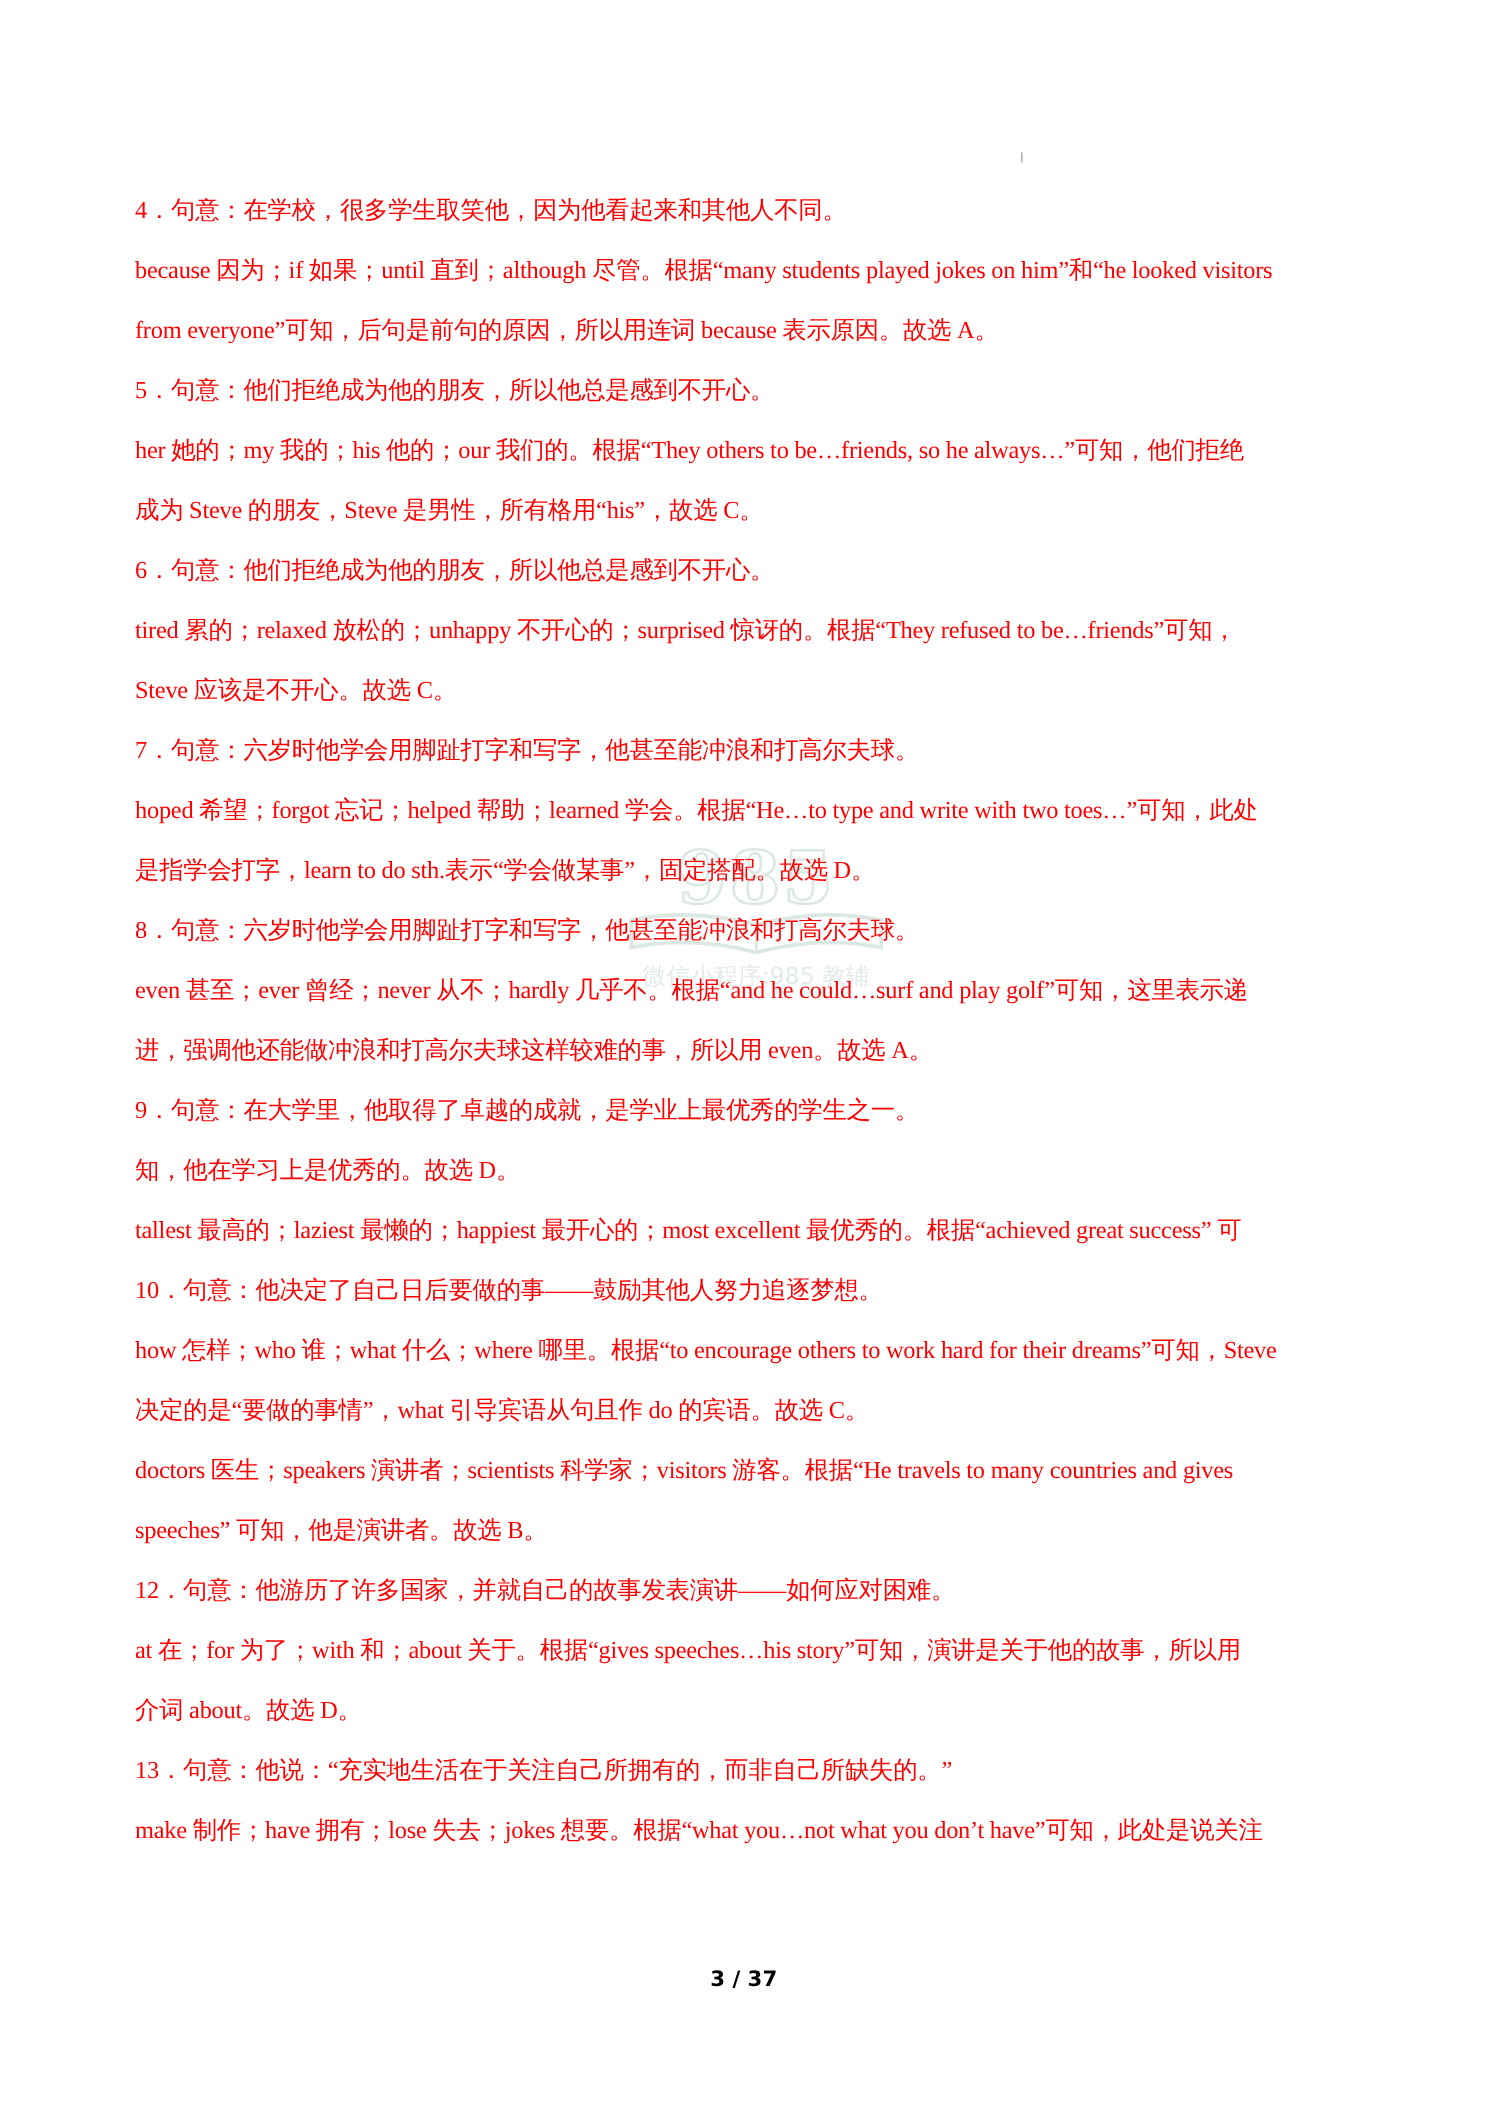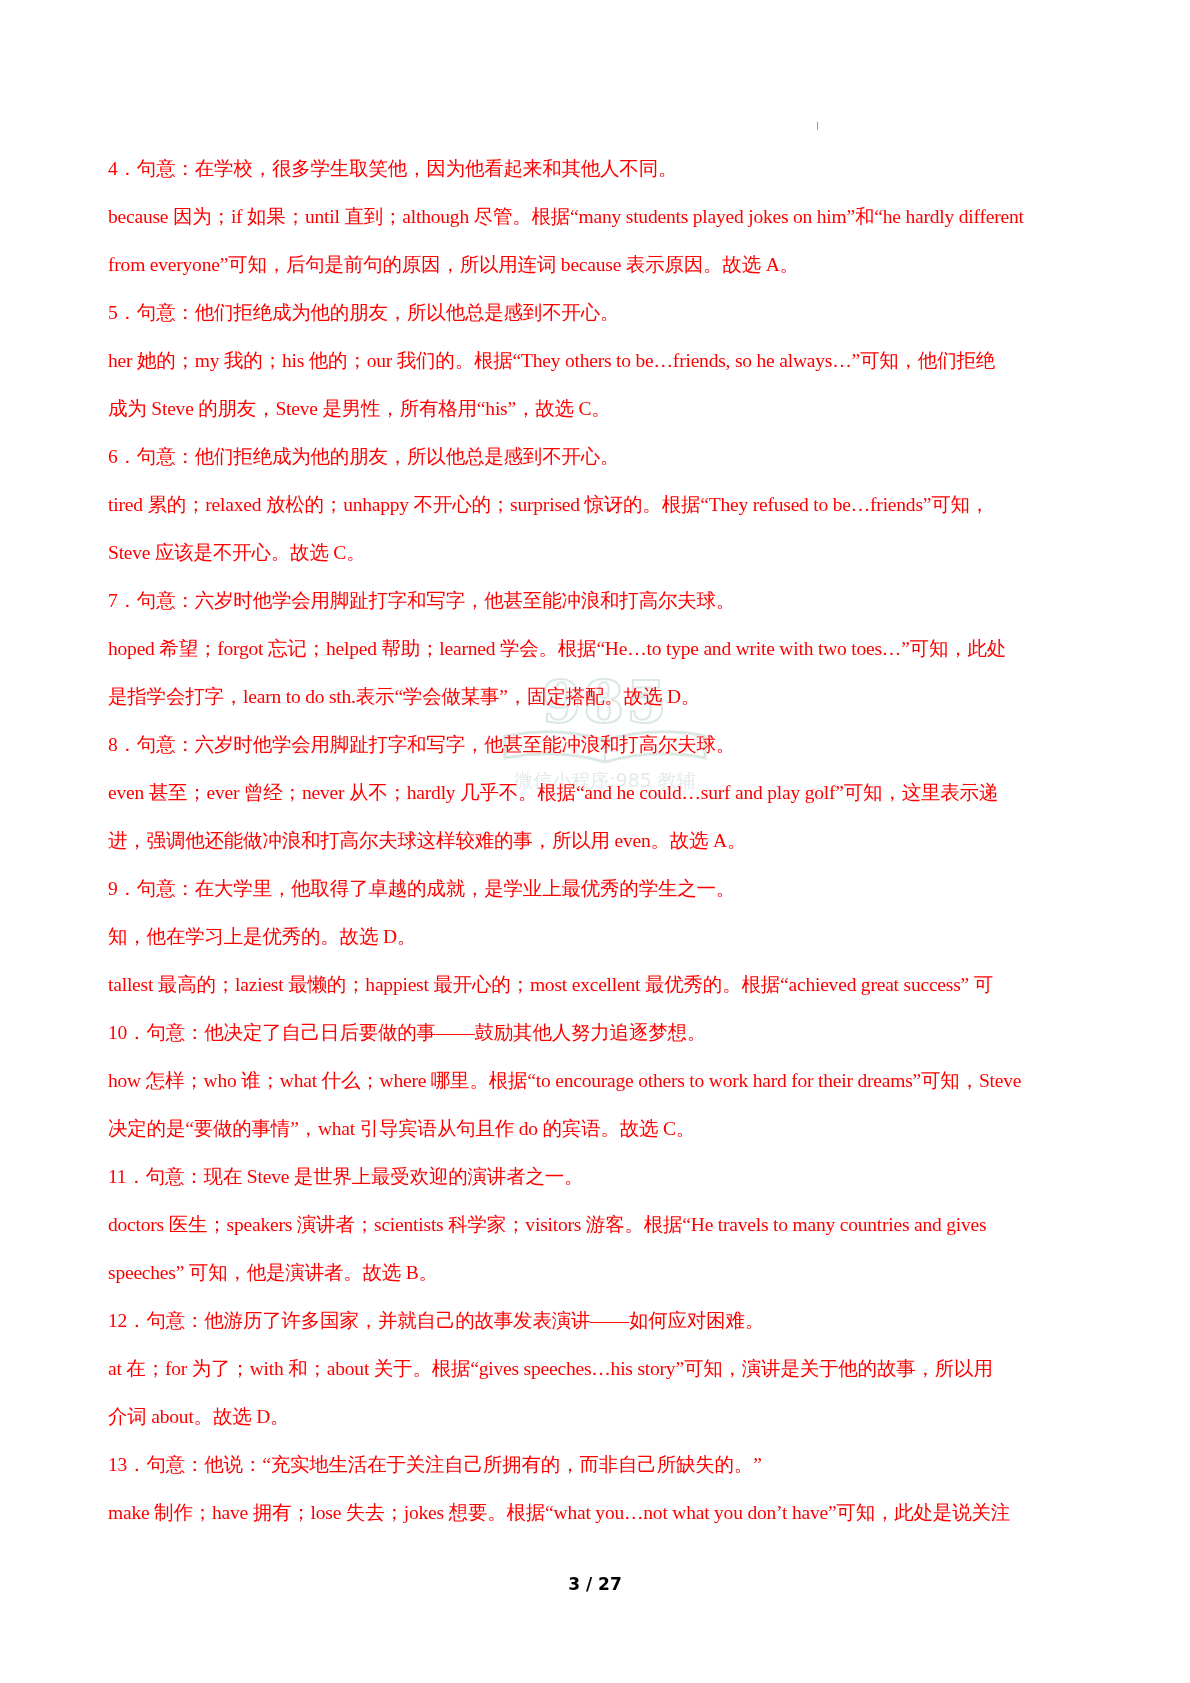--- a/index.html
+++ b/index.html
@@ -54,44 +54,43 @@
     <div class="wm-num">985</div>
     <svg class="wm-book" viewBox="0 0 210 40">
       <path d="M5 10 Q55 0 105 14 Q155 0 205 10 L205 32 Q155 22 105 36 Q55 22 5 32 Z" fill="none" stroke="#dbe8e3" stroke-width="3"></path>
       <path d="M105 14 L105 36" stroke="#dbe8e3" stroke-width="2"></path>
     </svg>
     <div class="wm-caption">微信小程序:985 教辅</div>
   </div>
 
   <div class="content">
     <div class="line">4．句意：在学校，很多学生取笑他，因为他看起来和其他人不同。</div>
-    <div class="line">because 因为；if 如果；until 直到；although 尽管。根据“many students played jokes on him”和“he hardly different</div>
+    <div class="line">because 因为；if 如果；until 直到；although 尽管。根据“many students played jokes on him”和“he looked visitors</div>
     <div class="line">from everyone”可知，后句是前句的原因，所以用连词 because 表示原因。故选 A。</div>
     <div class="line">5．句意：他们拒绝成为他的朋友，所以他总是感到不开心。</div>
     <div class="line">her 她的；my 我的；his 他的；our 我们的。根据“They others to be…friends, so he always…”可知，他们拒绝</div>
     <div class="line">成为 Steve 的朋友，Steve 是男性，所有格用“his”，故选 C。</div>
     <div class="line">6．句意：他们拒绝成为他的朋友，所以他总是感到不开心。</div>
     <div class="line">tired 累的；relaxed 放松的；unhappy 不开心的；surprised 惊讶的。根据“They refused to be…friends”可知，</div>
     <div class="line">Steve 应该是不开心。故选 C。</div>
     <div class="line">7．句意：六岁时他学会用脚趾打字和写字，他甚至能冲浪和打高尔夫球。</div>
     <div class="line">hoped 希望；forgot 忘记；helped 帮助；learned 学会。根据“He…to type and write with two toes…”可知，此处</div>
     <div class="line">是指学会打字，learn to do sth.表示“学会做某事”，固定搭配。故选 D。</div>
     <div class="line">8．句意：六岁时他学会用脚趾打字和写字，他甚至能冲浪和打高尔夫球。</div>
     <div class="line">even 甚至；ever 曾经；never 从不；hardly 几乎不。根据“and he could…surf and play golf”可知，这里表示递</div>
     <div class="line">进，强调他还能做冲浪和打高尔夫球这样较难的事，所以用 even。故选 A。</div>
     <div class="line">9．句意：在大学里，他取得了卓越的成就，是学业上最优秀的学生之一。</div>
     <div class="line">知，他在学习上是优秀的。故选 D。</div>
     <div class="line">tallest 最高的；laziest 最懒的；happiest 最开心的；most excellent 最优秀的。根据“achieved great success” 可</div>
     <div class="line">10．句意：他决定了自己日后要做的事——鼓励其他人努力追逐梦想。</div>
     <div class="line">how 怎样；who 谁；what 什么；where 哪里。根据“to encourage others to work hard for their dreams”可知，Steve</div>
     <div class="line">决定的是“要做的事情”，what 引导宾语从句且作 do 的宾语。故选 C。</div>
-    <div class="line">11．句意：现在 Steve 是世界上最受欢迎的演讲者之一。</div>
     <div class="line">doctors 医生；speakers 演讲者；scientists 科学家；visitors 游客。根据“He travels to many countries and gives</div>
     <div class="line">speeches” 可知，他是演讲者。故选 B。</div>
     <div class="line">12．句意：他游历了许多国家，并就自己的故事发表演讲——如何应对困难。</div>
     <div class="line">at 在；for 为了；with 和；about 关于。根据“gives speeches…his story”可知，演讲是关于他的故事，所以用</div>
     <div class="line">介词 about。故选 D。</div>
     <div class="line">13．句意：他说：“充实地生活在于关注自己所拥有的，而非自己所缺失的。”</div>
     <div class="line">make 制作；have 拥有；lose 失去；jokes 想要。根据“what you…not what you don’t have”可知，此处是说关注</div>
   </div>
 
-  <div class="footer">3 / 27</div>
+  <div class="footer">3 / 37</div>
 </div>
 
 </body></html>

